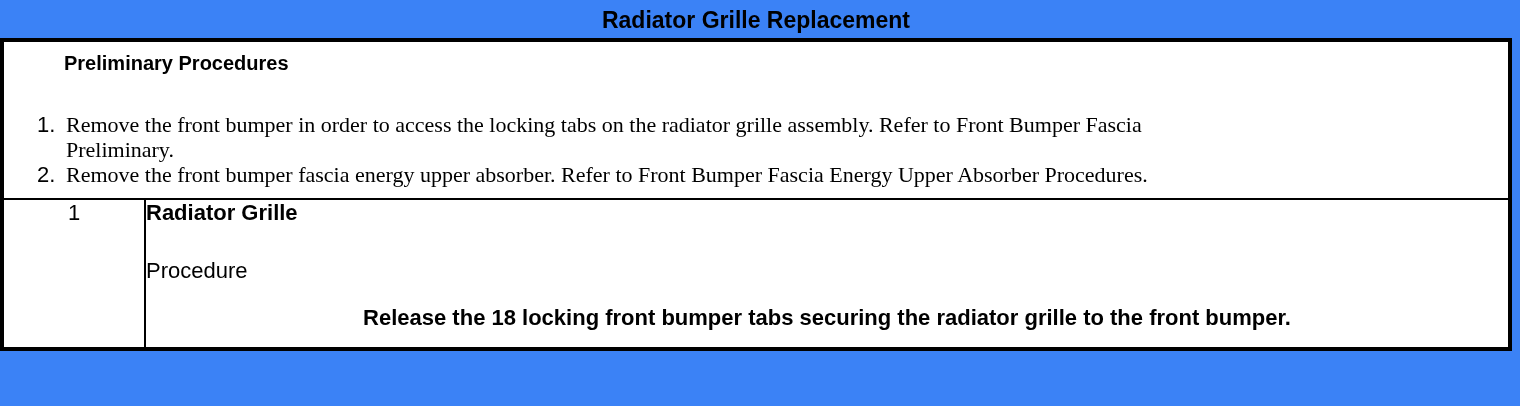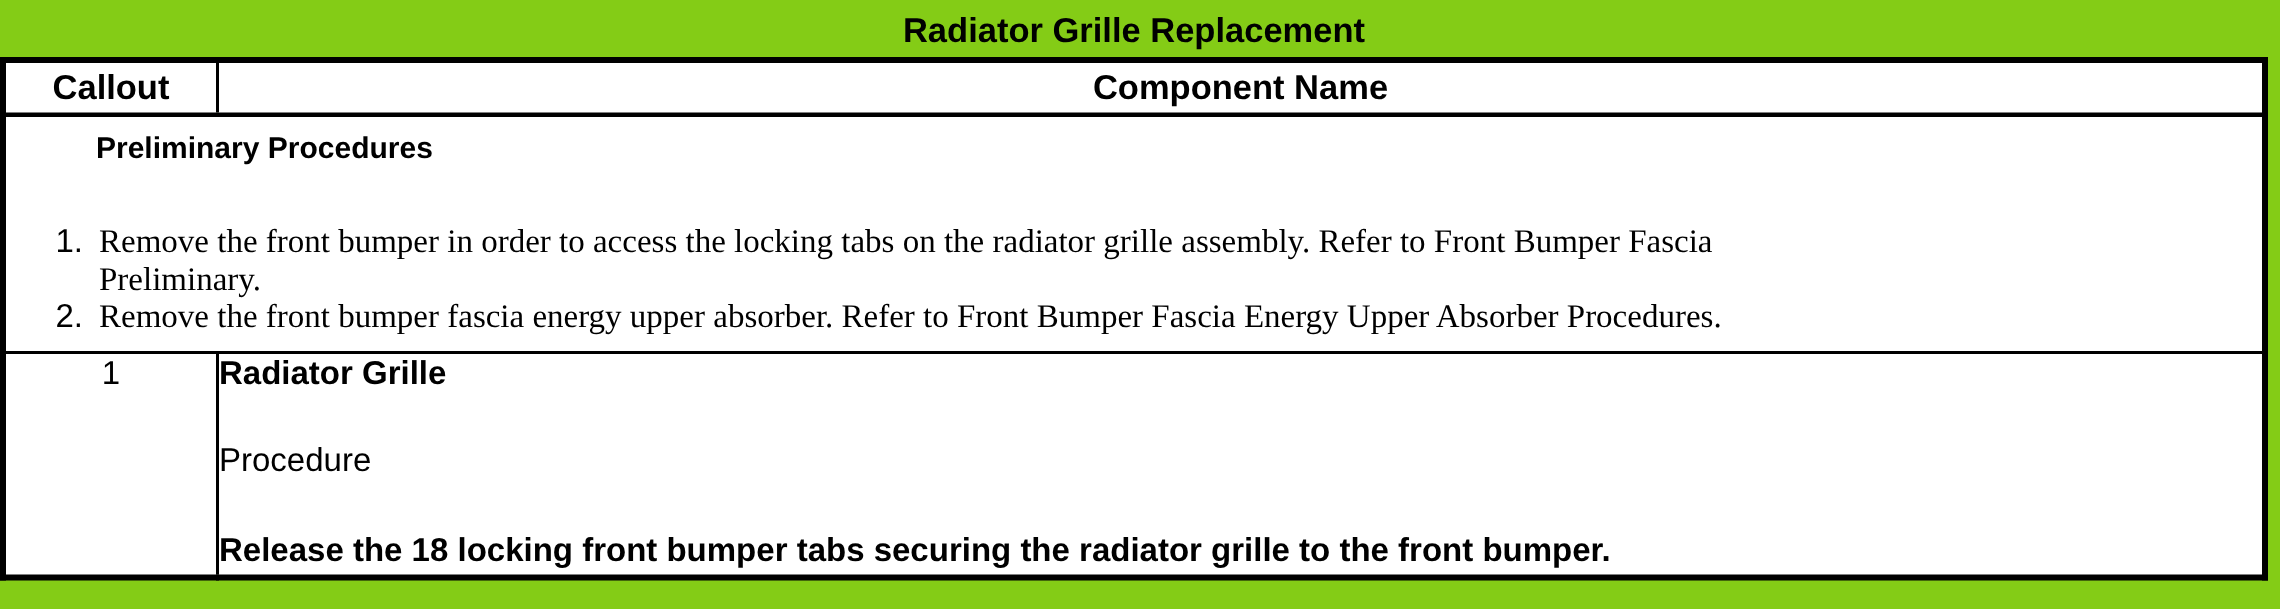--- a/index.html
+++ b/index.html
@@ -7,21 +7,21 @@
     padding: 0;
     background: #ffffff;
     width: 1520px;
     font-family: "Liberation Sans", sans-serif;
     color: #000000;
     -webkit-font-smoothing: antialiased;
   }
   .page {
     width: 1520px;
     height: 406px;
-    background: #84cc16;
+    background: #3b82f6;
     overflow: hidden;
   }
   .doc-title {
     width: 1512px;
     padding-top: 7px;
     height: 38px;
     text-align: center;
     font-size: 23px;
     font-weight: bold;
     line-height: 26px;
@@ -95,41 +95,38 @@
   .comp-line {
     line-height: 25px;
     white-space: nowrap;
     font-weight: bold;
   }
   .comp-subheading {
     font-weight: normal;
     margin-top: 33px;
   }
   .comp-instruction {
-    margin-top: 35px;
+    margin-top: 22px;
+    text-align: center;
   }
 </style>
 </head>
 <body>
 
 <div class="page">
 
   <div class="doc-title">Radiator Grille Replacement</div>
 
   <table class="spec-table">
     <colgroup>
       <col style="width:143px">
       <col>
     </colgroup>
 
     <tbody>
-        <tr class="header-row">
-      <th class="callout-header">Callout</th>
-      <th class="component-header">Component Name</th>
-    </tr>
 
     <tr>
       <td class="prelim-cell" colspan="2">
         <div class="prelim-heading">Preliminary Procedures</div>
 
         <div class="step">
           <div class="step-num">1.</div>
           <div class="step-text">
             <div class="step-line">Remove the front bumper in order to access the locking tabs on the radiator grille assembly. Refer to Front Bumper Fascia</div>
             <div class="step-line">Preliminary.</div>

